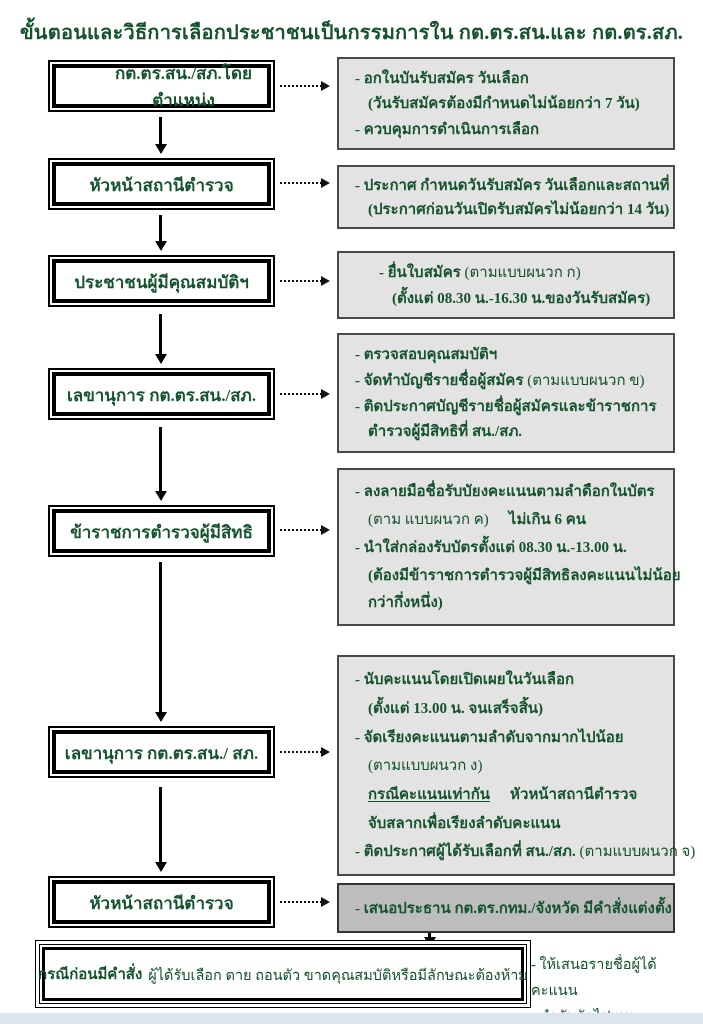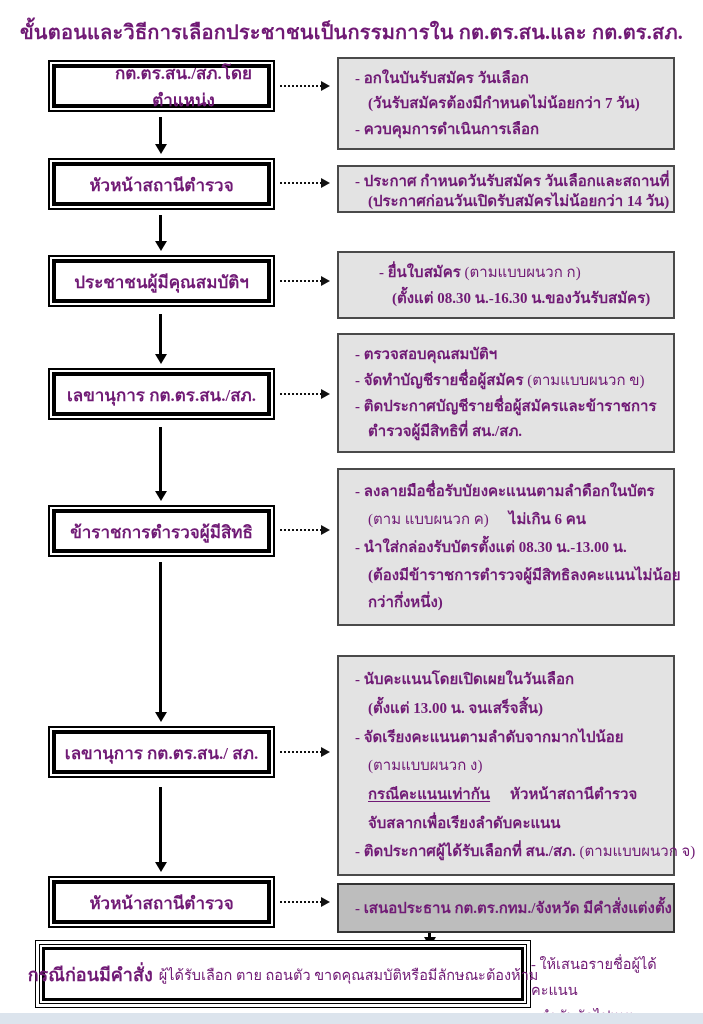--- a/index.html
+++ b/index.html
@@ -1,18 +1,18 @@
 <!DOCTYPE html>
 <html><head>
 <meta charset="utf-8">
 <style>
   html,body{margin:0;padding:0;background:#fff;}
   #canvas{
     position:relative;width:703px;height:1024px;background:#ffffff;
-    font-family:"Liberation Serif","DejaVu Serif",serif;color:#701a75;overflow:hidden;
+    font-family:"Liberation Serif","DejaVu Serif",serif;color:#14532d;overflow:hidden;
   }
   .title{
     position:absolute;top:16px;left:0;width:703px;text-align:center;
     font-size:20px;font-weight:bold;letter-spacing:.2px;
   }
   
   .actor{
     position:absolute;left:52px;width:219px;height:44px;box-sizing:border-box;
     border:4px solid #000;outline:2px solid #000;outline-offset:2px;background:#fff;
     display:flex;align-items:center;justify-content:center;
@@ -46,21 +46,21 @@
     border-left:9px solid #111;
   }
   
   .finalbox{
     position:absolute;left:42px;top:947px;width:482px;height:54px;box-sizing:border-box;
     border:3px solid #000;background:#fff;
     box-shadow:0 0 0 2px #fff,0 0 0 3px #000,0 0 0 6px #fff,0 0 0 7px #000;
     display:flex;align-items:center;justify-content:center;white-space:nowrap;
     font-size:14.5px;
   }
-  .finalbox .lead{font-weight:bold;font-size:18px;margin-right:6px;}
+  .finalbox .lead{font-weight:bold;font-size:15px;margin-right:6px;}
   .sidenote{
     position:absolute;left:531px;top:951px;width:172px;
     font-size:14.5px;line-height:26px;font-weight:normal;
   }
   .sidenote .l2{padding-left:9px;}
   .footerstrip{position:absolute;left:0;top:1013px;width:703px;height:11px;background:#dce4ed;}
 </style>
 </head>
 <body>
 
@@ -105,21 +105,21 @@
   <div class="darrow" style="left:280px;top:529px;width:46px;"></div>
   <div class="darrow" style="left:280px;top:751px;width:46px;"></div>
   <div class="darrow" style="left:280px;top:901px;width:46px;"></div>
 
   <div class="note" style="top:57px;height:93px;">
     <div class="ln"><span>- อกในบันรับสมัคร วันเลือก</span></div>
     <div class="ln ind"><span>(วันรับสมัครต้องมีกำหนดไม่น้อยกว่า 7 วัน)</span></div>
     <div class="ln"><span>- ควบคุมการดำเนินการเลือก</span></div>
   </div>
 
-  <div class="note" style="top:165px;height:48px;">
+  <div class="note" style="top:165px;height:64px;">
     <div class="ln"><span>- ประกาศ กำหนดวันรับสมัคร วันเลือกและสถานที่</span></div>
     <div class="ln ind"><span>(ประกาศก่อนวันเปิดรับสมัครไม่น้อยกว่า 14 วัน)</span></div>
   </div>
 
   <div class="note" style="top:251px;height:68px;padding-left:40px;">
     <div class="ln"><span>- ยื่นใบสมัคร </span><span class="reg">(ตามแบบผนวก ก)</span></div>
     <div class="ln ind"><span>(ตั้งแต่ 08.30 น.-16.30 น.ของวันรับสมัคร)</span></div>
   </div>
 
   <div class="note" style="top:333px;height:120px;">

